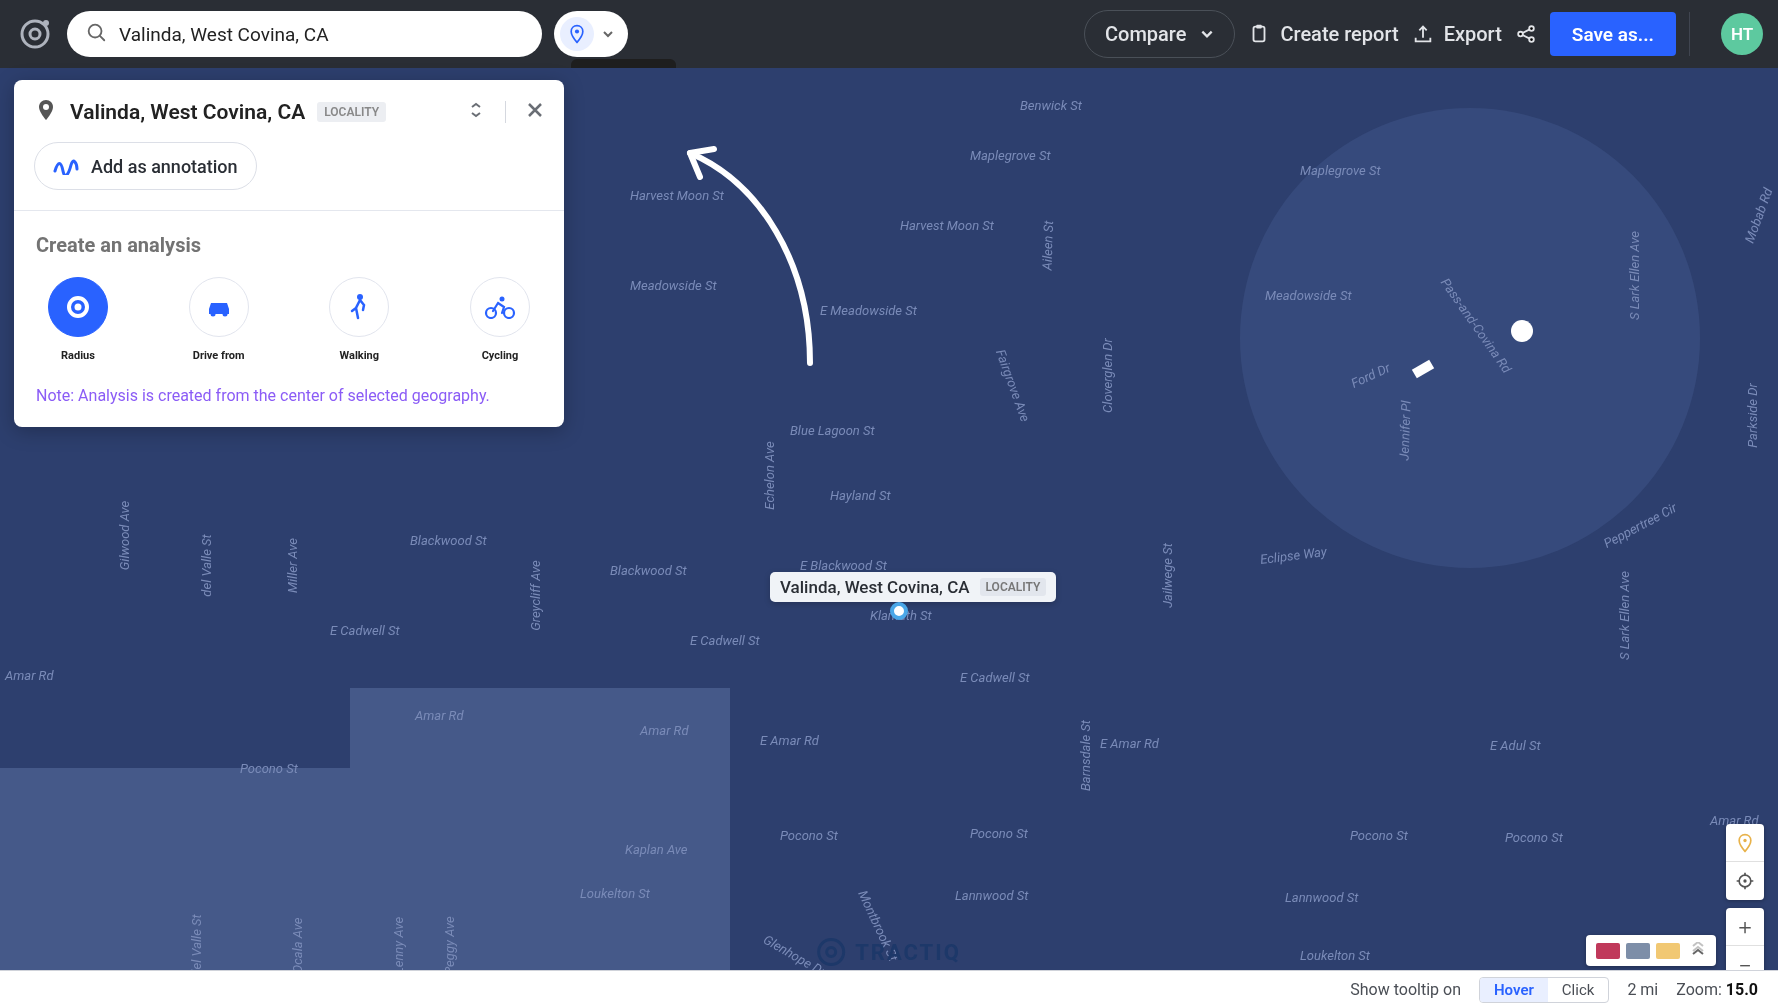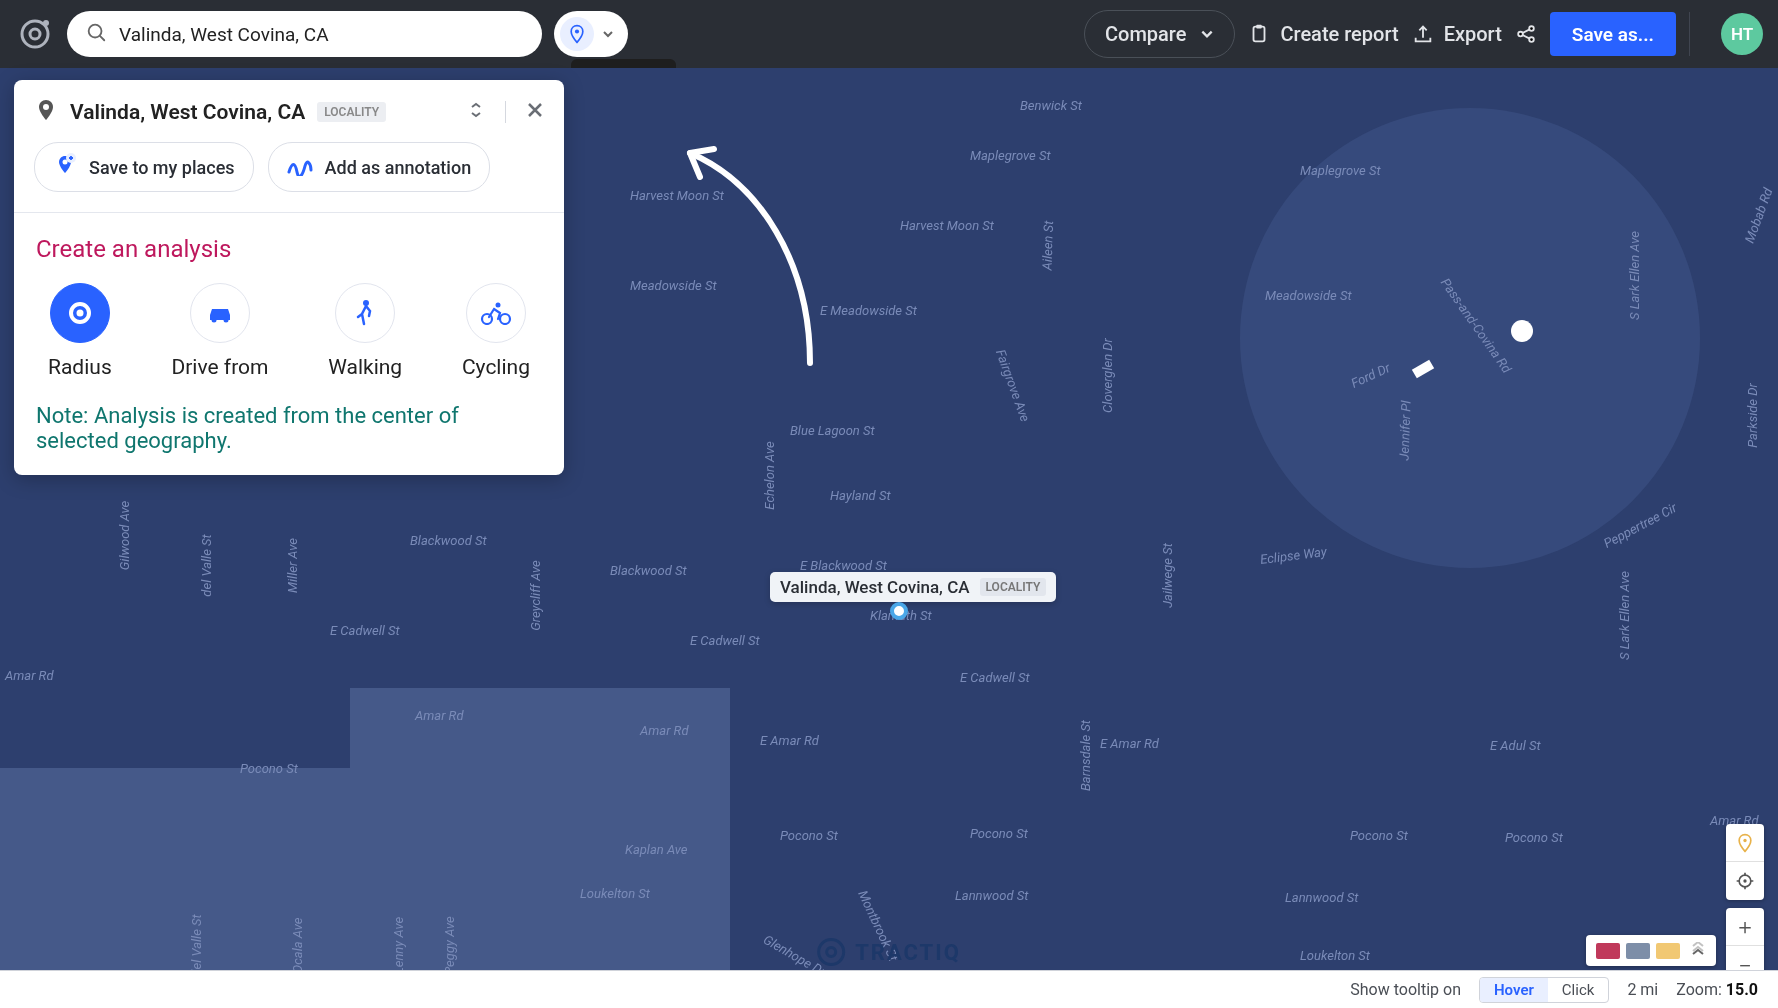--- a/index.html
+++ b/index.html
@@ -84,32 +84,32 @@
 .icon-btn { color:#6a6e75; cursor:pointer; }
 
 .panel-actions { padding:6px 20px 20px 20px; display:flex; gap:14px; border-bottom:1px solid #e4e7ee; }
 .pill-btn {
   border:1px solid #dcdfe7; border-radius:24px; padding:10px 18px; display:flex; align-items:center;
   gap:12px; font-size:18px; color:#2a2e35; font-weight:500; cursor:pointer;
 }
 .pill-btn .ic { color:#2962ff; }
 
 .analysis-section { padding:22px 22px 24px 22px; }
-.analysis-title { font-size:24px; font-weight:400; color:#be185d; margin-bottom:20px;}
+.analysis-title { font-size:20px; font-weight:700; color:#737373; margin-bottom:20px;}
 .analysis-grid { display:flex; gap:30px; justify-content:space-between; padding: 0 12px;}
 .analysis-item { display:flex; flex-direction:column; align-items:center; gap:12px; cursor:pointer;}
 .analysis-circle {
   width:60px; height:60px; border-radius:50%; border:1px solid #e2e5ee;
   display:flex; align-items:center; justify-content:center; color:#2962ff;
 }
 .analysis-item.active .analysis-circle { background:#2962ff; color:#fff; border-color:#2962ff;}
 .analysis-item.active .analysis-circle .ring { background:#fff; }
-.analysis-label { font-size:21px; font-weight:400; color:#222; }
-
-.panel-note { padding:0 22px 22px 22px; color:#0f766e; font-size:22px; }
+.analysis-label { font-size:11px; font-weight:700; color:#222; }
+
+.panel-note { padding:0 22px 22px 22px; color:#8b5cf6; font-size:16px; }
 
 
 .right-ctrls { position:absolute; right:14px; top:824px; display:flex; flex-direction:column; gap:8px; }
 .ctrl-box { width:38px; background:#fff; border-radius:4px; box-shadow:0 1px 4px rgba(0,0,0,.3); display:flex; flex-direction:column; }
 .ctrl-btn { height:38px; display:flex; align-items:center; justify-content:center; color:#555; font-size:22px; border-bottom:1px solid #e0e0e0; cursor:pointer;}
 .ctrl-btn:last-child { border-bottom:none;}
 .ctrl-btn.yellow { color:#e8b24a; }
 
 .legend-box {
   position:absolute; right:62px; bottom:42px; background:#fff; border-radius:4px; padding:6px 10px;
@@ -320,31 +320,20 @@
       <span class="icon-btn">
         <svg width="18" height="18" viewBox="0 0 18 18">
             <path d="M3 3l12 12M15 3L3 15" stroke="#6a6e75" stroke-width="2.5"></path>
           </svg>
       </span>
     </div>
   </div>
   <div class="panel-actions">
     <div class="pill-btn">
       <span class="ic">
-        <svg width="24" height="24" viewBox="0 0 24 24">
-            <path d="M12 3C8.7 3 6 5.7 6 9c0 4.5 6 11 6 11s6-6.5 6-11c0-3.3-2.7-6-6-6z" fill="#2962ff"></path>
-            <circle cx="12" cy="9" r="2.5" fill="#fff"></circle>
-            <circle cx="18" cy="5" r="5" fill="#e9efff"></circle>
-            <path d="M18 3v4M16 5h4" stroke="#2962ff" stroke-width="1.8"></path>
-          </svg>
-      </span>
-      <span>Save to my places</span>
-    </div>
-    <div class="pill-btn">
-      <span class="ic">
         <svg width="26" height="22" viewBox="0 0 26 22">
             <path d="M2 18c3-10 6-10 8 0s6 2 8-6 6-2 6 4" stroke="#2962ff" stroke-width="3" fill="none" stroke-linecap="round"></path>
           </svg>
       </span>
       <span>Add as annotation</span>
     </div>
   </div>
   <div class="analysis-section">
     <div class="analysis-title">Create an analysis</div>
     <div class="analysis-grid">

